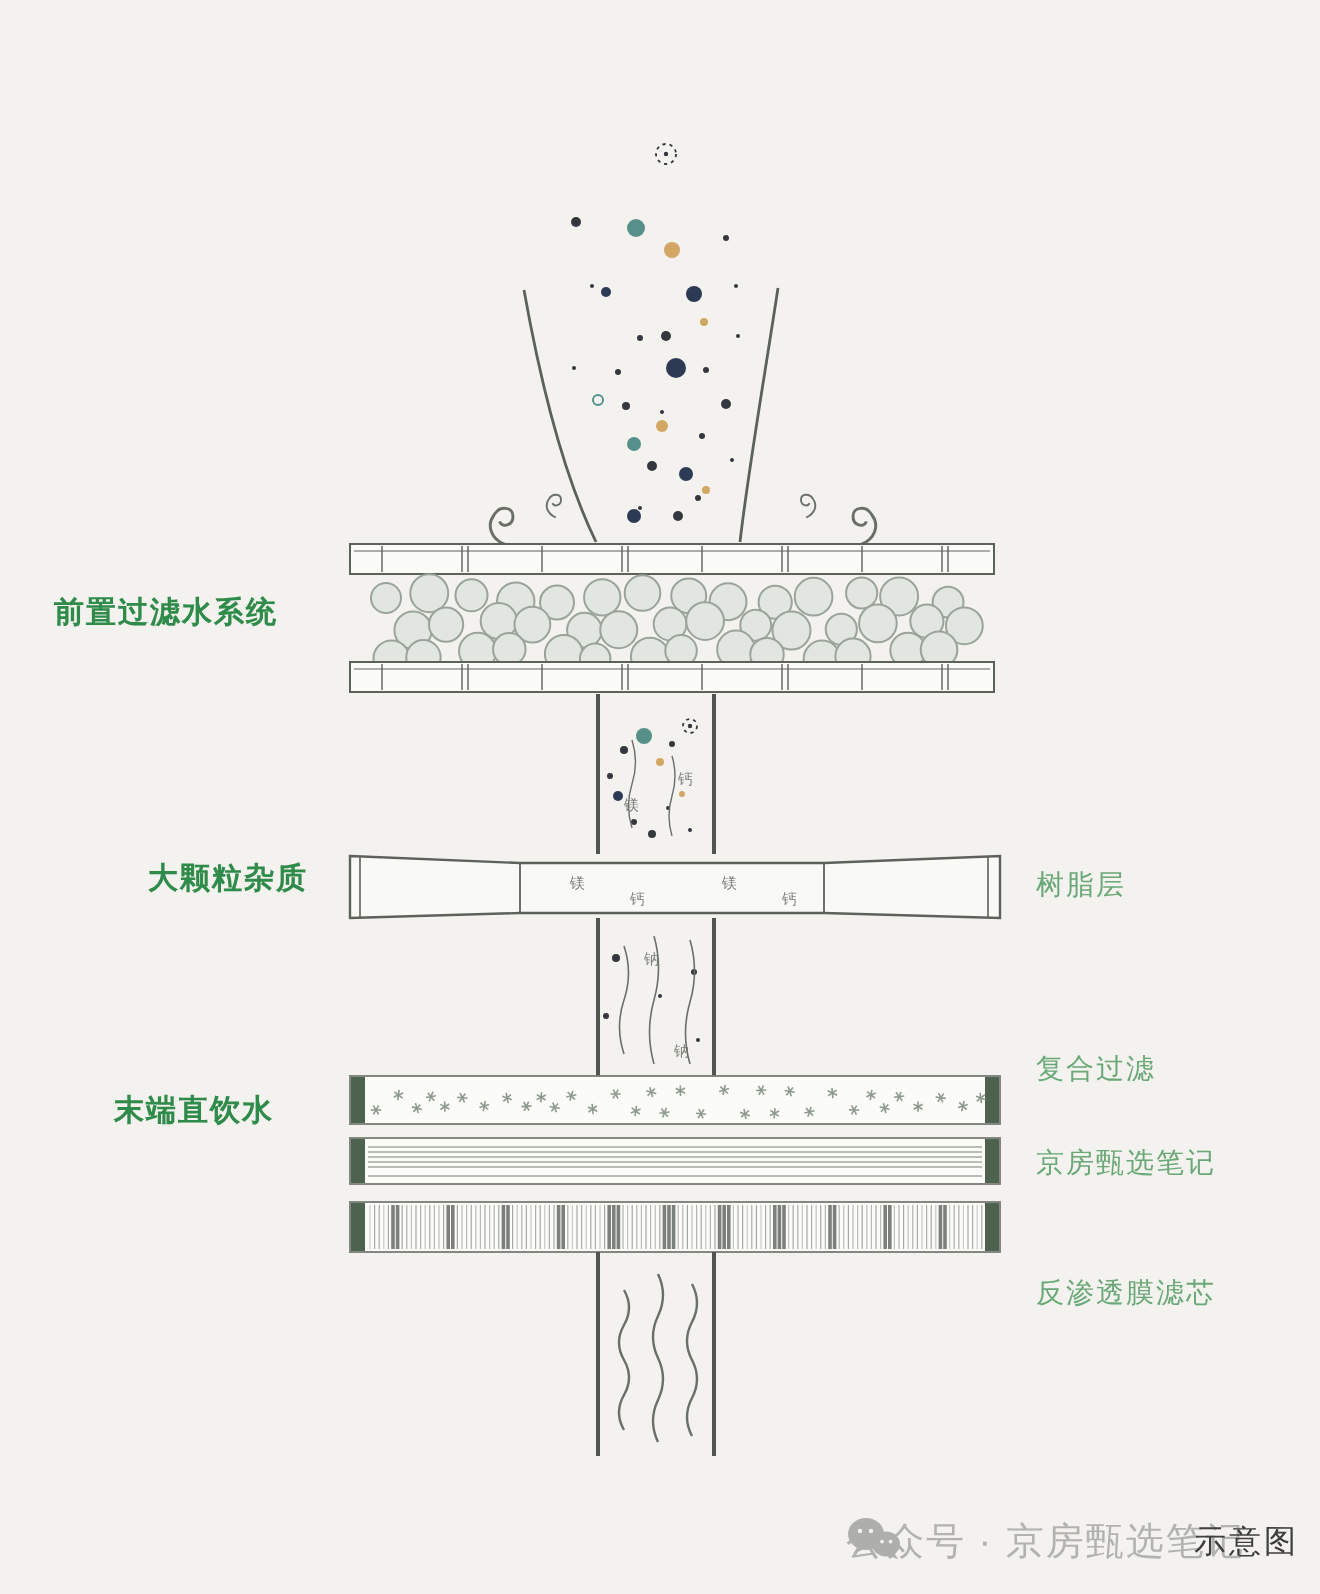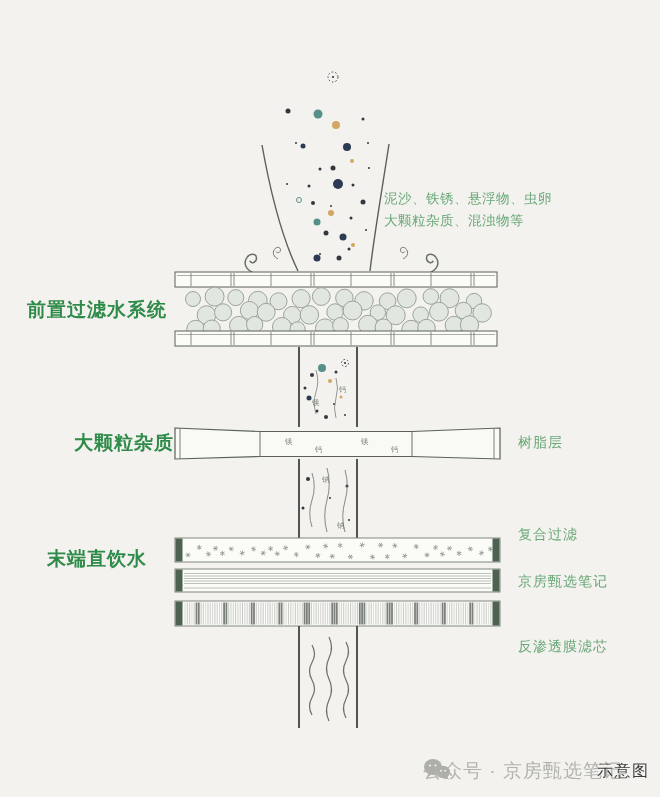--- a/index.html
+++ b/index.html
@@ -3,21 +3,21 @@
 <meta charset="utf-8">
 <style>
   html,body{margin:0;padding:0;}
   .canvas{
     position:relative;width:660px;height:797px;overflow:hidden;
     background:var(--bg,#f3f2ee);
     font-family:"Liberation Sans","DejaVu Sans",sans-serif;
   }
   svg{position:absolute;left:0;top:0;}
   .stage-label{
-    position:absolute;font-weight:bold;font-size:19px;letter-spacing:1px;
+    position:absolute;font-weight:bold;font-size:15px;letter-spacing:1px;
     color:var(--green_dark,#2f8b49);white-space:nowrap;
   }
   .side-label{
     position:absolute;font-size:14px;letter-spacing:1px;
     color:var(--green_mid,#6aa878);white-space:nowrap;text-align:center;
   }
   .impurity-note{
     position:absolute;left:384px;top:188px;width:170px;
     font-size:13.5px;line-height:1.6;letter-spacing:0.5px;
     color:var(--green_mid,#6aa878);
@@ -570,26 +570,22 @@
       <g id="g-pipe3">
           <path d="M312,645 q5,8.75 0,17.5 q-5,8.75 0,17.5 q5,8.75 0,17.5 q-5,8.75 0,17.5" fill="none" stroke="#6a6f68" stroke-width="1.2"></path>
           <path d="M329,637 q5,10.5 0,21 q-5,10.5 0,21 q5,10.5 0,21 q-5,10.5 0,21" fill="none" stroke="#6a6f68" stroke-width="1.2"></path>
           <path d="M346,642 q5,9.5 0,19 q-5,9.5 0,19 q5,9.5 0,19 q-5,9.5 0,19" fill="none" stroke="#6a6f68" stroke-width="1.2"></path>
         </g>
     </g>
   </svg>
 
   <div class="stage-label" style="left:27px;top:297px">前置过滤水系统</div>
   <div class="stage-label" style="left:74px;top:430px">大颗粒杂质</div>
-  <div class="stage-label" style="left:47px;top:546px">末端直饮水</div>
-
-  <div class="impurity-note">
-    <div>泥沙、铁锈、悬浮物、虫卵</div>
-    <div>大颗粒杂质、混浊物等</div>
-  </div>
+  <div class="stage-label" style="left:57px;top:546px">末端直饮水</div>
+
 
   <div class="side-label" style="left:518px;top:434px">树脂层</div>
   <div class="side-label" style="left:518px;top:526px">复合过滤</div>
   <div class="side-label" style="left:518px;top:573px">京房甄选笔记</div>
   <div class="side-label" style="left:518px;top:638px">反渗透膜滤芯</div>
 
   <div class="watermark">
     <svg width="28" height="24" viewBox="0 0 28 24">
       <ellipse cx="10" cy="9" rx="9" ry="8" fill="#aeaeab"></ellipse>
       <path d="M6,15 l-2.5,4 l5,-2.2 z" fill="#aeaeab"></path>

